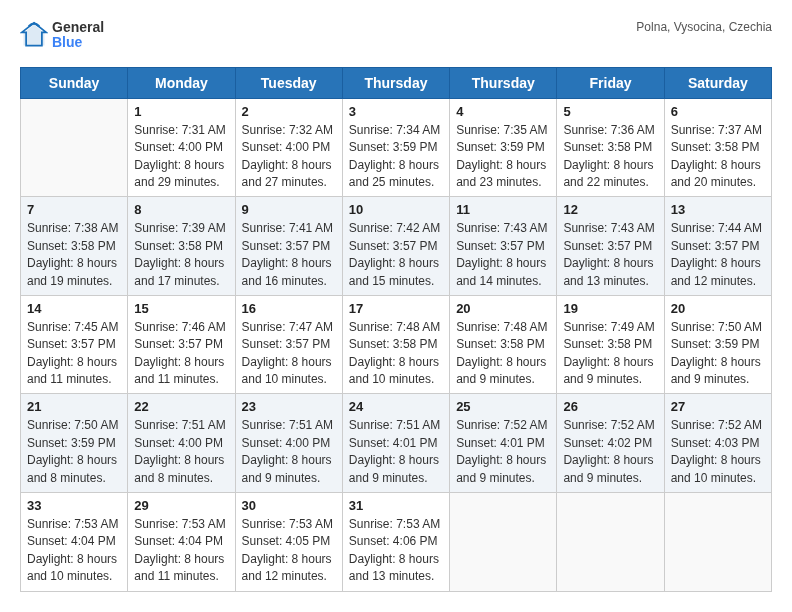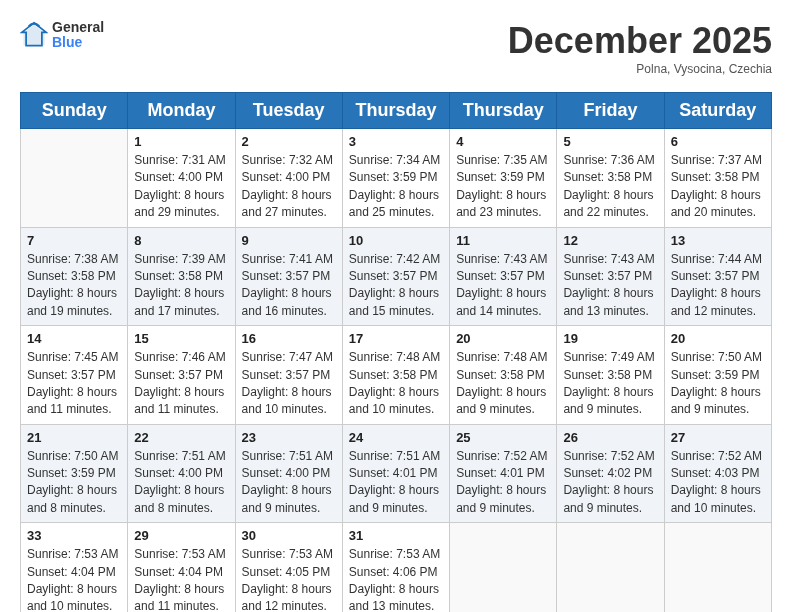--- a/index.html
+++ b/index.html
@@ -45,21 +45,21 @@
     .calendar {
       width: 100%;
       border-collapse: collapse;
       border: 1px solid #ccc;
     }
     .calendar th {
       background-color: #2874b8;
       color: white;
       text-align: center;
       padding: 7px 4px;
-      font-size: 18px;
+      font-size: 14px;
       font-weight: bold;
       border: 1px solid #1a5fa0;
       margin-left: 33px;
     }
     .calendar td {
       vertical-align: top;
       border: 1px solid #ccc;
       padding: 5px 6px;
       width: calc(100% / 7);
       min-height: 80px;
@@ -94,21 +94,20 @@
       <polygon points="16,4 28,14 28,28 4,28 4,14" fill="#1a6fba" opacity="0.15"></polygon>
       <polygon points="16,2 30,13 25,13 25,28 7,28 7,13 2,13" fill="none" stroke="#1a6fba" stroke-width="2"></polygon>
       <path d="M10,6 Q16,0 22,6" fill="none" stroke="#1a6fba" stroke-width="2.5"></path>
     </svg>
     <div class="logo-text">
       <span class="logo-general">General</span><br>
       <span class="logo-blue">Blue</span>
     </div>
   </div>
   <div class="title-block">
-    <div class="month-title">December 2025</div>
     <div class="location">Polna, Vysocina, Czechia</div>
   </div>
 </div>
 
 <table class="calendar">
   <thead>
     <tr>
     <th>Sunday</th>
         <th>Monday</th>
         <th>Tuesday</th>

